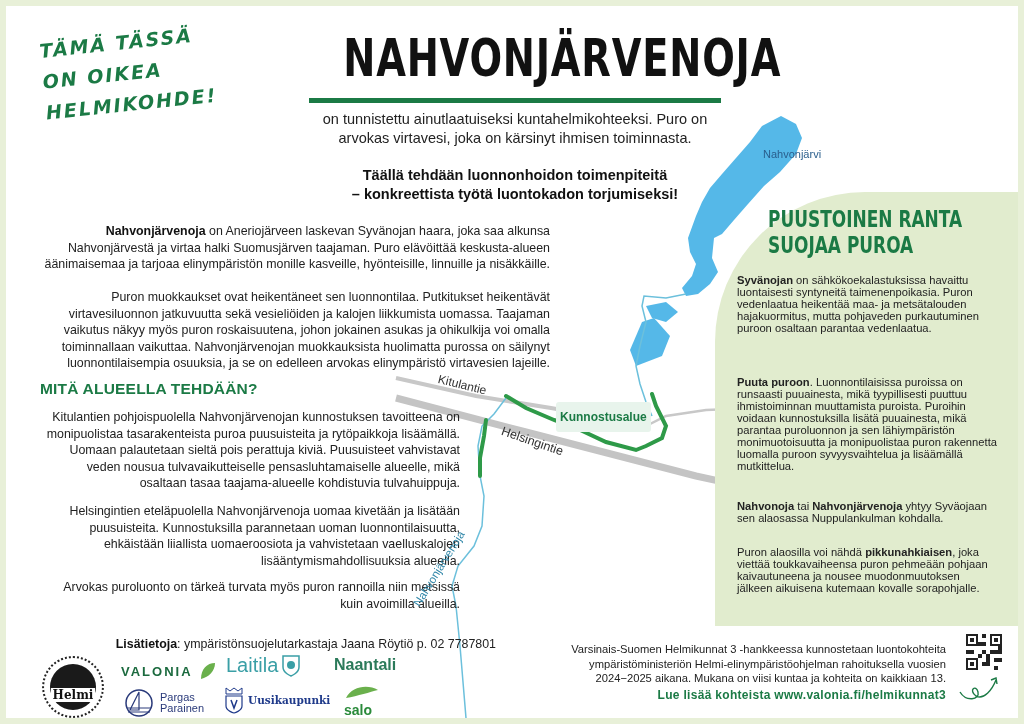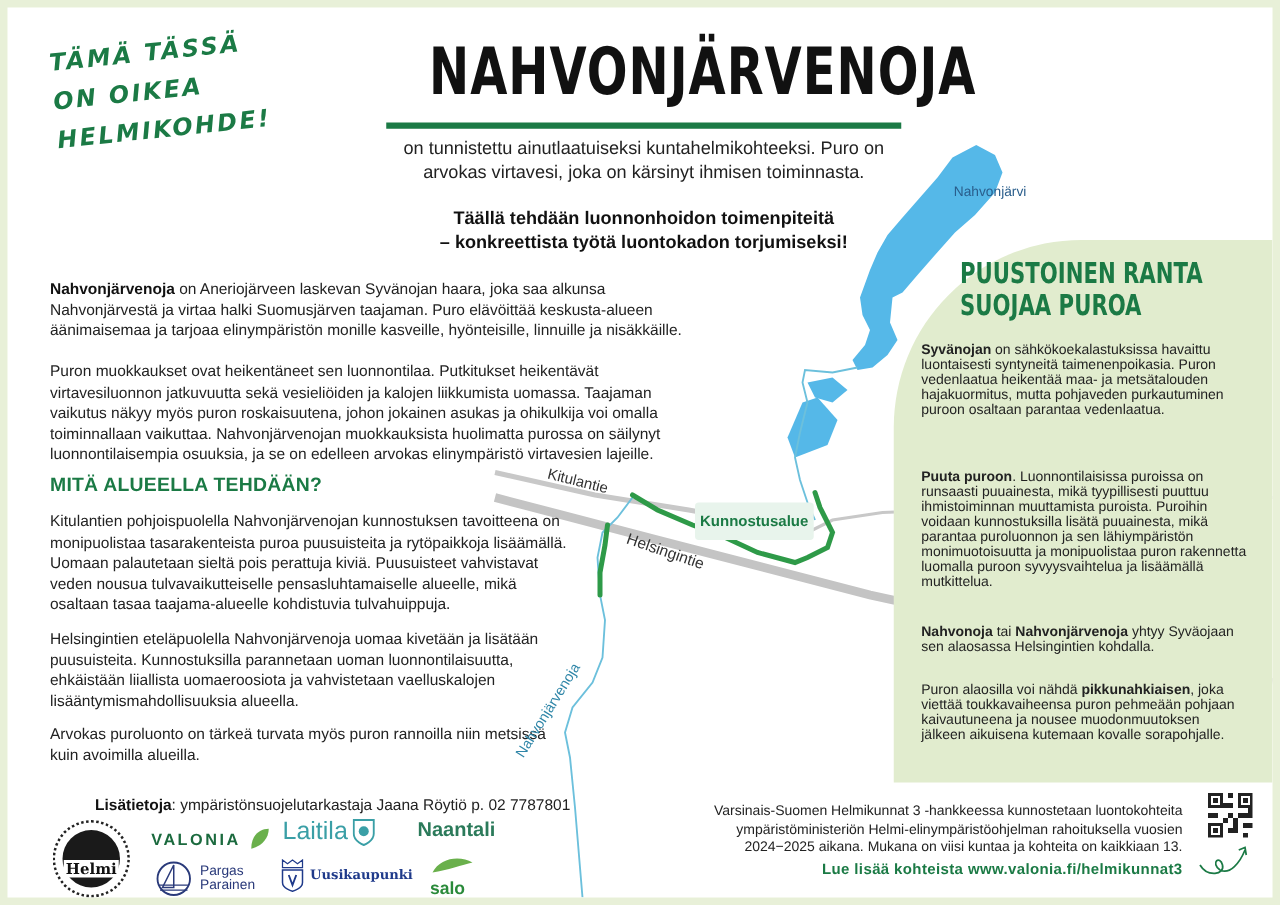--- a/index.html
+++ b/index.html
@@ -6,21 +6,21 @@
   html, body { width: 1024px; height: 724px; overflow: hidden; }
   body { background: #e8f0d8; font-family: "Liberation Sans", sans-serif; color: #1e1e1e; position: relative; }
   .page { position: absolute; left: 6px; top: 6px; width: 1012px; height: 712px; background: #ffffff; overflow: hidden; }
   .abs { position: absolute; }
   .slogan { left: 32px; top: 30px; color: #1b7a45; font-family: "DejaVu Sans", sans-serif; font-weight: bold; font-style: italic; font-size: 19px; line-height: 31px; letter-spacing: 2px; transform: rotate(-6deg); transform-origin: left top; }
   .slogan div { white-space: nowrap; }
   .title { left: 300px; top: 22px; width: 414px; text-align: center; font-family: "DejaVu Sans Condensed", "DejaVu Sans", sans-serif; font-weight: bold; font-size: 52px; letter-spacing: 1px; color: #111; transform: scaleX(0.82); transform-origin: center top; white-space: nowrap; }
   .title-rule { left: 303px; top: 92px; width: 412px; height: 5px; background: #1b7a45; }
   .lead { left: 296px; top: 104px; width: 426px; text-align: center; font-size: 14.5px; line-height: 19px; color: #222; }
   .lead-bold { left: 296px; top: 160px; width: 426px; text-align: center; font-size: 14.5px; line-height: 19px; font-weight: bold; color: #111; }
-  .body-text { font-size: 12.4px; line-height: 16.6px; color: #222; }
+  .body-text { font-size: 12.4px; line-height: 16.6px; color: #222; text-align: right; }
   .body-text b { color: #111; }
   .p1 { left: 34px; top: 217px; width: 510px; }
   .p2 { left: 34px; top: 283px; width: 510px; }
   .h2 { left: 34px; top: 374px; font-size: 15.5px; font-weight: bold; color: #1b7a45; letter-spacing: 0.2px; }
   .p3 { left: 34px; top: 403px; width: 420px; }
   .p4 { left: 34px; top: 497px; width: 420px; }
   .p5 { left: 34px; top: 573px; width: 420px; }
   .p6 { left: 34px; top: 630px; width: 420px; margin-left: 36px; }
   .side-panel { left: 709px; top: 186px; width: 303px; height: 434px; background: #e1ecce; border-radius: 150px 0 0 0; }
   .side-title { left: 762px; top: 200px; color: #1b7a45; font-family: "DejaVu Sans Condensed", "DejaVu Sans", sans-serif; font-weight: bold; font-size: 23px; line-height: 26px; transform: scaleX(0.82); transform-origin: left top; white-space: nowrap; }
@@ -100,21 +100,21 @@
   <div class="abs kunnostus">Kunnostusalue</div>
   <div class="abs stream-label">Nahvonjärvenoja</div>
 
   <div class="abs side-panel"></div>
   <div class="abs side-title">
     <div>PUUSTOINEN RANTA</div>
     <div>SUOJAA PUROA</div>
   </div>
   <p class="abs side-text s1"><b>Syvänojan</b><span> on sähkökoekalastuksissa havaittu luontaisesti syntyneitä taimenenpoikasia. Puron vedenlaatua heikentää maa- ja metsätalouden hajakuormitus, mutta pohjaveden purkautuminen puroon osaltaan parantaa vedenlaatua.</span></p>
   <p class="abs side-text s2"><b>Puuta puroon</b><span>. Luonnontilaisissa puroissa on runsaasti puuainesta, mikä tyypillisesti puuttuu ihmistoiminnan muuttamista puroista. Puroihin voidaan kunnostuksilla lisätä puuainesta, mikä parantaa puroluonnon ja sen lähiympäristön monimuotoisuutta ja monipuolistaa puron rakennetta luomalla puroon syvyysvaihtelua ja lisäämällä mutkittelua.</span></p>
-  <p class="abs side-text s3"><b>Nahvonoja</b><span> tai </span><b>Nahvonjärvenoja</b><span> yhtyy Syväojaan sen alaosassa Helsingintien kohdalla.</span></p>
+  <p class="abs side-text s3"><b>Nahvonoja</b><span> tai </span><b>Nahvonjärvenoja</b><span> yhtyy Syväojaan sen alaosassa Nuppulankulman kohdalla.</span></p>
   <p class="abs side-text s4"><span>Puron alaosilla voi nähdä </span><b>pikkunahkiaisen</b><span>, joka viettää toukkavaiheensa puron pehmeään pohjaan kaivautuneena ja nousee muodonmuutoksen jälkeen aikuisena kutemaan kovalle sorapohjalle.</span></p>
 
   <div class="abs footer-text">
     <div>Varsinais-Suomen Helmikunnat 3 -hankkeessa kunnostetaan luontokohteita</div>
     <div>ympäristöministeriön Helmi-elinympäristöohjelman rahoituksella vuosien</div>
     <div>2024−2025 aikana. Mukana on viisi kuntaa ja kohteita on kaikkiaan 13.</div>
   </div>
   <div class="abs footer-link">Lue lisää kohteista www.valonia.fi/helmikunnat3</div>
   <svg class="abs qr" viewBox="0 0 9 9" width="36" height="36" shape-rendering="crispEdges">
     <rect x="0" y="0" width="3" height="3" fill="#222"></rect>

